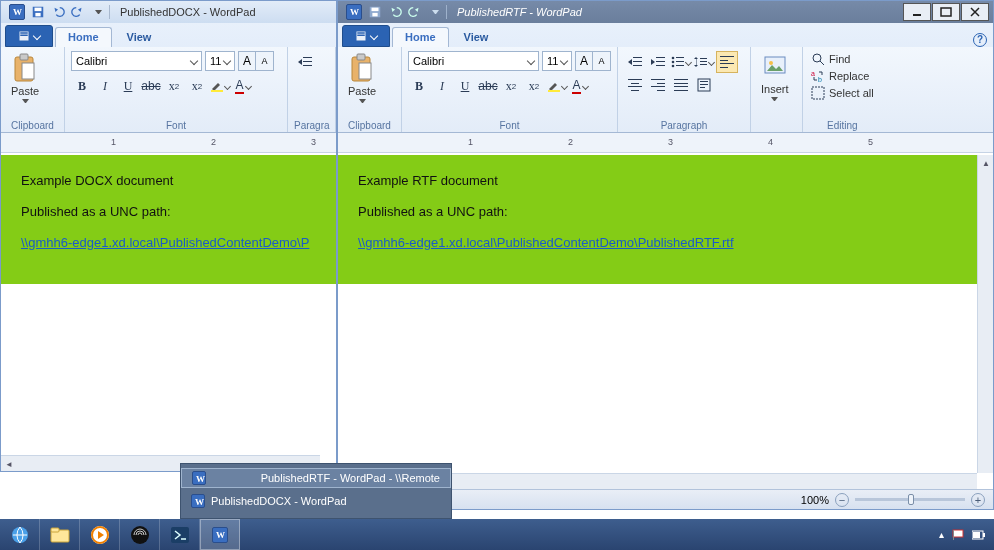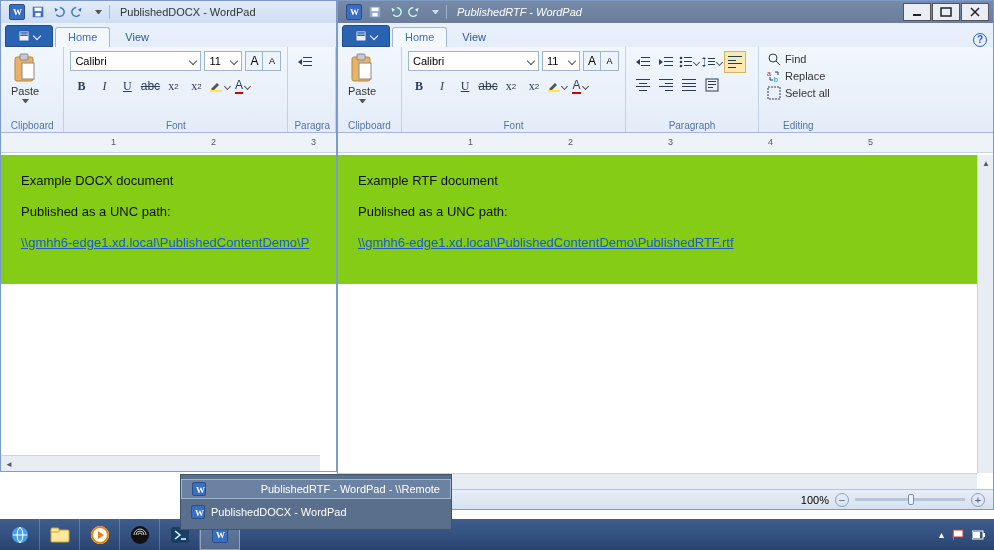--- a/index.html
+++ b/index.html
@@ -18,38 +18,38 @@
 .winctrls { margin-left:auto; display:flex; gap:1px; }
 .wbtn { width:28px; height:18px; border:1px solid #555; background:#e9eef5; display:flex; align-items:center; justify-content:center; }
 .wbtn svg { width:12px; height:10px; }
 
 
 .ribbonbar { height: 110px; background: linear-gradient(#e8f0fb,#d5e4f7); border-bottom:1px solid #a4b8d4; display:flex; flex-direction:column; }
 .tabs { height:24px; display:flex; align-items:flex-end; padding-left:4px; gap:2px; }
 .filebtn { width:48px; height:22px; background:#2b63b3; border:1px solid #1f4d8c; border-radius:3px 3px 0 0; display:flex; align-items:center; justify-content:center; }
 .filebtn svg { width:12px; height:12px; fill:#fff; }
 .filebtn .dd { width:6px; height:6px; border-right:1px solid #fff; border-bottom:1px solid #fff; transform:rotate(45deg); margin-left:4px; }
-.tab { padding:3px 12px 4px; font-size:11px; color:#2a5aa0; border:1px solid transparent; border-bottom:none; border-radius:3px 3px 0 0; }
+.tab { padding:3px 12px 4px; font-size:11px; color:#2a5aa0; border:1px solid transparent; border-bottom:none; border-radius:3px 3px 0 0;font-weight:bold; }
 .tab.active { background:#f4f8fd; border-color:#a4b8d4; color:#3a6ec0; }
 .help-ic { margin-left:auto; margin-right:6px; width:14px; height:14px; border-radius:50%; border:1px solid #2a63b3; color:#2a63b3; font:bold 10px/12px Arial; text-align:center; }
 .ribbody { flex:1; display:flex; background:linear-gradient(#f2f7fd,#e3ecf8); }
 .group { border-right:1px solid #c1d1e6; padding:4px 6px 1px; display:flex; flex-direction:column; }
 .group-inner { flex:1; display:flex; gap:6px; align-items:flex-start; }
 .group-label { text-align:center; font-size:10px; color:#5674a0; margin-top:1px; }
 
 .bigbtn { display:flex; flex-direction:column; align-items:center; gap:2px; padding:2px 4px; }
 .bigbtn .cap { font-size:11px; color:#333; }
 .mini { width:7px; height:4px; border-top:4px solid #555; border-left:3px solid transparent; border-right:3px solid transparent; }
 
 .fontcol { display:flex; flex-direction:column; gap:4px; }
 .fontrow { display:flex; gap:3px; align-items:center; }
 .sel { height:20px; border:1px solid #9fb4ce; background:#fff; font-size:11px; padding:0 4px; display:flex; align-items:center; justify-content:space-between; }
 .sel .dd { width:6px; height:6px; border-right:1px solid #555; border-bottom:1px solid #555; transform:rotate(45deg); }
 .fontname { width:131px; }
-.fontsize { width:38px; }
+.fontsize { width:30px; }
 .pair { display:flex; }
 .pair .half { width:18px; height:20px; border:1px solid #9fb4ce; background:#eef4fb; display:flex; align-items:center; justify-content:center; font: 10px Arial; }
 .pair .half + .half { border-left:none; }
 .btnrow { display:flex; gap:1px; }
 .tb { width:22px; height:22px; border:1px solid transparent; display:flex; align-items:center; justify-content:center; font:12px "Times New Roman",serif; color:#2b3c56; }
 .tb.b { font-weight:bold; }
 .tb.i { font-style:italic; }
 .tb.u { text-decoration:underline; }
 .tb .ddm { width:5px; height:5px; border-right:1px solid #555; border-bottom:1px solid #555; transform:rotate(45deg); margin-left:2px; }
 
@@ -81,21 +81,21 @@
 .zthumb { position:absolute; left:48%; top:-4px; width:6px; height:11px; background:#eef3fa; border:1px solid #7a8ea8; border-radius:2px; }
 .zbtn { width:14px; height:14px; border:1px solid #8aa0bd; border-radius:50%; display:flex; align-items:center; justify-content:center; font:11px Arial; color:#4a5d78; }
 
 
 .taskbar { position:absolute; left:0; right:0; bottom:0; height:31px; background:linear-gradient(#3e5e8e,#2a4470); display:flex; align-items:center; z-index:400; }
 .tb-item { width:40px; height:31px; display:flex; align-items:center; justify-content:center; border-right:1px solid rgba(255,255,255,.2); }
 .tb-item.active { background:rgba(255,255,255,.2); border:1px solid rgba(255,255,255,.35); }
 .tray { margin-left:auto; display:flex; gap:8px; align-items:center; padding-right:8px; color:#fff; font-size:10px; }
 
 
-.switcher { position:absolute; left:180px; bottom:20px; width:272px; background:#5a6f8c; border:1px solid #3e536f; padding:4px 0; z-index:500; }
+.switcher { position:absolute; left:180px; bottom:31px; width:272px; background:#5a6f8c; border:1px solid #3e536f; padding:4px 0; z-index:500; }
 .switem { display:flex; align-items:center; gap:6px; padding:6px 10px; font-size:11px; color:#fff; }
 .switem.sel { background:#6b82a2; }
 .switem .wp-logo { width:14px; height:14px; }
 
 
 .scrollbar-v { position:absolute; right:0; top:154px; bottom:20px; width:16px; background:#e8edf4; border-left:1px solid #cad6e6; }
 .scrollbar-h { position:absolute; left:0; right:16px; bottom:20px; height:16px; background:#e8edf4; border-top:1px solid #cad6e6; }
 .scrollbar-h.local { bottom:0; }
 .sbtn { width:16px; height:16px; display:flex; align-items:center; justify-content:center; color:#556; font-size:8px; }
 
@@ -442,20 +442,34 @@
                     <rect x="3" y="6" width="8" height="1" fill="#2b3c56"></rect>
                     <rect x="3" y="9" width="5" height="1" fill="#2b3c56"></rect>
                   </svg>
                 </div>
           </div>
         </div>
           </div>
         <div class="group-label">Paragraph</div>
       </div>
 
+      <div class="group" style="width:52px;">
+        <div class="group-inner">
+          <div class="bigbtn">
+            <svg width="24" height="28" viewBox="0 0 24 28">
+                <rect x="2" y="4" width="20" height="16" fill="#e8f0fb" stroke="#6a8cc0"></rect>
+                <circle cx="8" cy="10" r="2" fill="#f5c04a"></circle>
+                <path d="M4 18l5-6 4 4 3-3 4 5z" fill="#6aa06a"></path>
+              </svg>
+            <span class="cap">Insert</span>
+              <span class="mini"></span>
+          </div>
+        </div>
+        <div class="group-label"></div>
+      </div>
 
       <div class="group" style="border-right:none;">
         <div class="group-inner">
             <div class="editcol">
           <div class="editrow">
                 <svg width="14" height="14">
                   <circle cx="6" cy="6" r="4" fill="none" stroke="#2b3c56"></circle>
                   <path d="M9 9l4 4" stroke="#2b3c56"></path>
                 </svg>
                 <span>Find</span>

